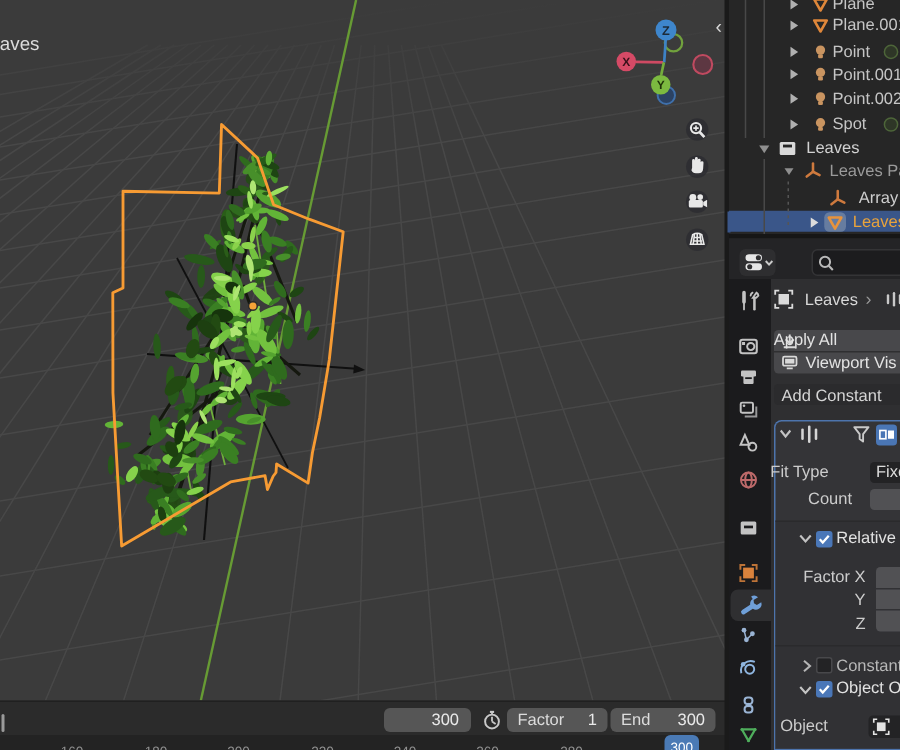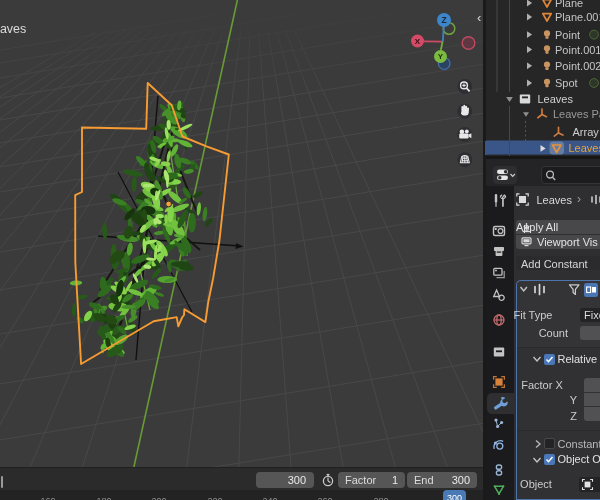--- a/index.html
+++ b/index.html
@@ -604,21 +604,21 @@
 <div class="ab" style="left:579.5px;top:325.5px;width:25px;height:14px;background:#515154;border-radius:3px 0 0 3px"></div>
 <path>
 <svg class="ab" style="left:531px;top:353px" width="12" height="12" viewBox="0 0 12 12">
         <path d="M2.5,4 l3.5,4 l3.5,-4" stroke="#c3c3c3" stroke-width="1.4" fill="none"></path>
       </svg>
 <div class="ab" style="left:543.5px;top:353.5px;width:11px;height:11px;background:#4a77b8;border-radius:2px"></div>
 <svg class="ab" style="left:543.5px;top:353.5px" width="11" height="11" viewBox="0 0 11 11">
         <path d="M2.5,5.5 l2,2.2 l4,-4.6" stroke="#fff" stroke-width="1.5" fill="none"></path>
       </svg>
 <div class="t" style="left:557.5px;top:352px;color:#e2e2e2">Relative O</div>
-<div class="t" style="left:507px;top:377.8px;width:70px;text-align:center;color:#cccccc">Factor X</div>
+<div class="t" style="left:507px;top:377.8px;width:70px;text-align:right;color:#cccccc">Factor X</div>
 <div class="t" style="left:507px;top:393.4px;width:70px;text-align:right;color:#cccccc">Y</div>
 <div class="t" style="left:507px;top:409px;width:70px;text-align:right;color:#cccccc">Z</div>
 <div class="ab" style="left:583.5px;top:378px;width:21px;height:13.5px;background:#515154;border-radius:3px 0 0 0"></div>
 <div class="ab" style="left:583.5px;top:392.5px;width:21px;height:13.5px;background:#515154"></div>
 <div class="ab" style="left:583.5px;top:407px;width:21px;height:13.5px;background:#515154;border-radius:0 0 0 3px"></div>
 <svg class="ab" style="left:532px;top:438px" width="12" height="12" viewBox="0 0 12 12">
         <path d="M4,2.5 l4,3.5 l-4,3.5" stroke="#b5b5b5" stroke-width="1.4" fill="none"></path>
       </svg>
 <div class="ab" style="left:543.5px;top:438px;width:11px;height:11px;background:#232325;border:1px solid #48484b;border-radius:2px"></div>
 <div class="t" style="left:557.5px;top:436.5px;color:#b8b8b8">Constant O</div>

